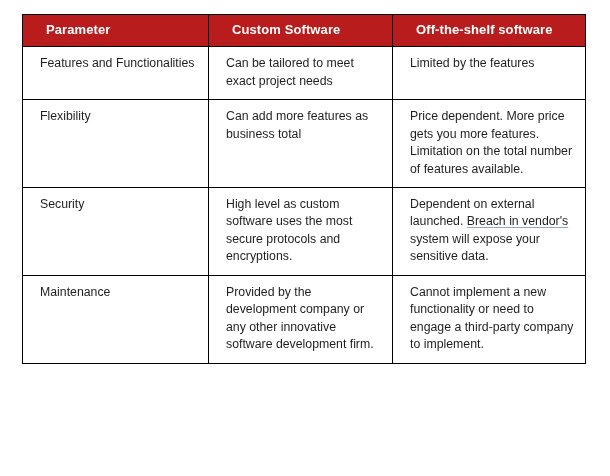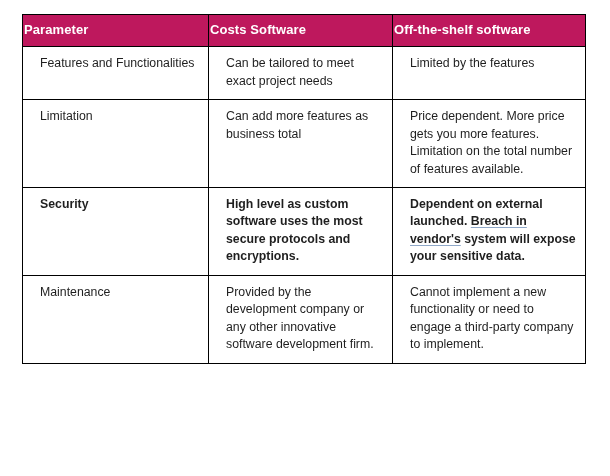--- a/index.html
+++ b/index.html
@@ -29,26 +29,26 @@
     border-collapse: collapse;
     table-layout: fixed;
     width: 563px;
     border: 1px solid #000000;
   }
   table.comparison col.c1 { width: 186px; }
   table.comparison col.c2 { width: 184px; }
   table.comparison col.c3 { width: 193px; }
 
   table.comparison th {
-    background: #be185d;
+    background: #b91c1c;
     color: #ffffff;
     font-weight: bold;
     font-size: 13px;
     text-align: left;
-    padding: 8px 9px 9px 1px;
+    padding: 8px 9px 9px 23px;
     border: 1px solid #000000;
     letter-spacing: 0.1px;
     line-height: 1.1;
     vertical-align: middle;
   }
   table.comparison td {
     color: #1f1f1f;
     font-size: 12.3px;
     line-height: 1.42;
     text-align: left;
@@ -57,21 +57,21 @@
     border: 1px solid #000000;
     background: #ffffff;
   }
   td.param-cell {
     white-space: nowrap;
   }
   .row-r0 td { height: 32px; }
   .row-r1 td { height: 63px; }
   .row-r2 td { height: 63px; }
   .row-r3 td { height: 63px; }
-  .row-r4 td { height: 63px; font-weight: bold; }
+  .row-r4 td { height: 63px; }
   .row-r5 td { height: 63px; }
 
   .link-underline {
     text-decoration: underline;
     text-decoration-color: #8fa8c8;
     text-underline-offset: 2px;
     color: #1f1f1f;
   }
 </style>
 </head>
@@ -81,32 +81,32 @@
   <div class="table-wrap">
     <table class="comparison">
       <colgroup>
         <col class="c1">
         <col class="c2">
         <col class="c3">
       </colgroup>
       <thead>
         <tr>
           <th>Parameter</th>
-          <th>Costs Software</th>
+          <th>Custom Software</th>
           <th>Off-the-shelf software</th>
         </tr>
       </thead>
       <tbody>
         <tr class="row-r0">
           <td class="param-cell">Features and Functionalities</td>
           <td>Can be tailored to meet exact project needs</td>
           <td>Limited by the features</td>
         </tr>
         <tr class="row-r1">
-          <td class="param-cell">Limitation</td>
+          <td class="param-cell">Flexibility</td>
           <td>Can add more features as business total</td>
           <td>Price dependent. More price gets you more features. Limitation on the total number of features available.</td>
         </tr>
         <tr class="row-r4">
           <td class="param-cell">Security</td>
           <td>High level as custom software uses the most secure protocols and encryptions.</td>
           <td><span>Dependent on external launched. </span><span class="link-underline">Breach in vendor's</span><span> system will expose your sensitive data.</span></td>
         </tr>
         <tr class="row-r5">
           <td class="param-cell">Maintenance</td>

